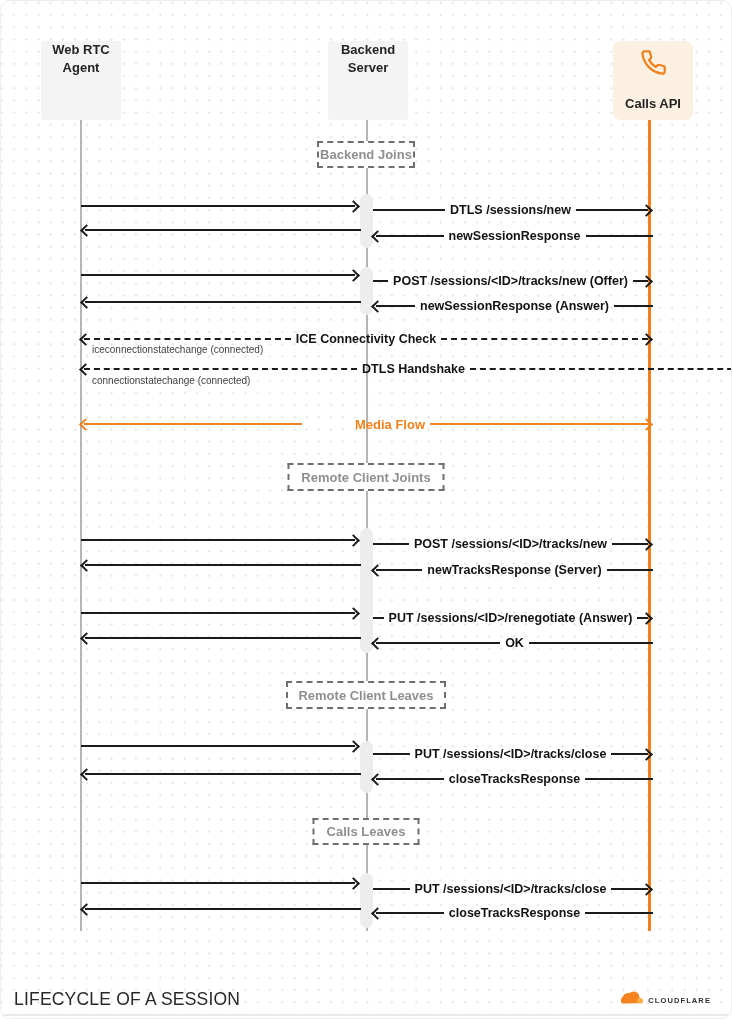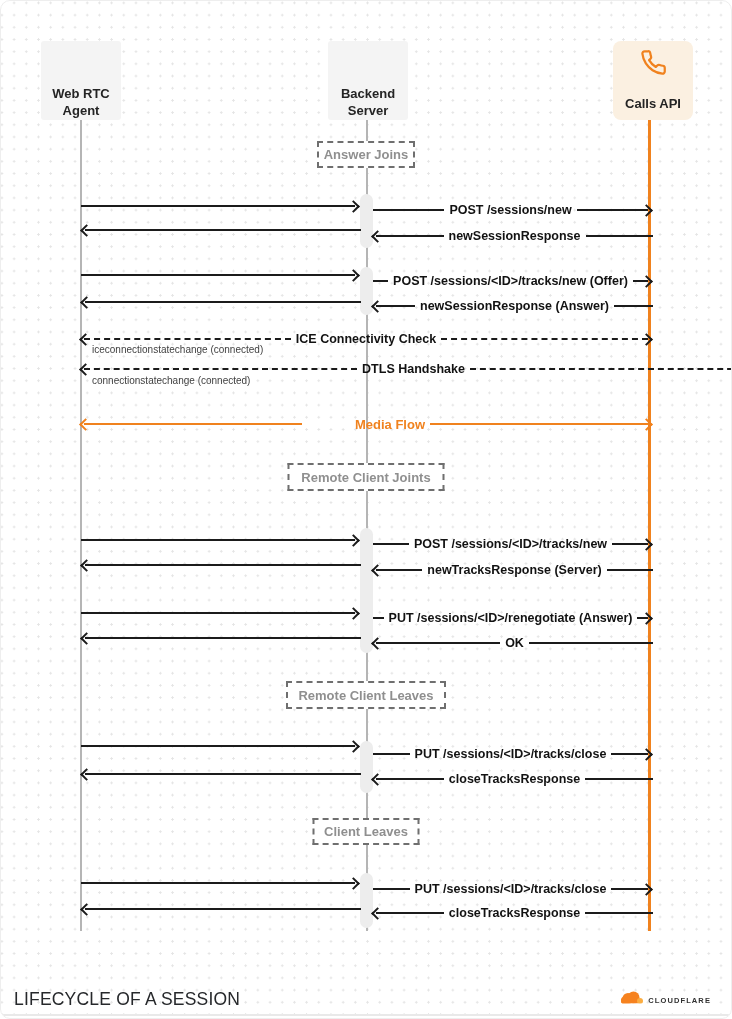--- a/index.html
+++ b/index.html
@@ -6,21 +6,21 @@
   .canvas{
     position:relative;width:732px;height:1019px;
     font-family:"Liberation Sans",sans-serif;
     background:#fff;
     background-image:radial-gradient(circle,#e5e5e5 1.2px,transparent 1.3px);
     background-size:12.2px 12.2px;background-position:7px 8px;
     border:1px solid #eee;border-radius:10px;overflow:hidden;box-sizing:border-box;
   }
   
   .actor{position:absolute;top:40px;width:80px;height:79px;background:#f4f4f4;
-    border-radius:3px;display:flex;flex-direction:column;align-items:center;justify-content:flex-end;
+    border-radius:3px;display:flex;flex-direction:column;align-items:center;justify-content:flex-start;
     font-weight:700;font-size:13px;line-height:1.35;color:#242424;text-align:center;z-index:5;}
   .actor.calls{background:#fbf0e1;border-radius:8px;justify-content:center;gap:14px;}
   
   .life{position:absolute;top:119px;height:811px;z-index:1;}
   .life.gray{width:2px;background:#b5b5b5;}
   .life.orange{width:3px;background:#f0821e;}
   
   .bar{position:absolute;left:359px;width:13px;background:#ededed;border-radius:7px;z-index:2;}
   
   .tag{position:absolute;left:365px;transform:translateX(-50%);background:#fff;
@@ -68,39 +68,39 @@
   <div class="actor calls" style="left:612px">
     <span>
       <svg width="27" height="27" viewBox="0 0 24 24" fill="none" stroke="#f0821e" stroke-width="2" stroke-linecap="round" stroke-linejoin="round">
           <path d="M22 16.92v3a2 2 0 0 1-2.18 2 19.79 19.79 0 0 1-8.63-3.07 19.5 19.5 0 0 1-6-6 19.79 19.79 0 0 1-3.07-8.67A2 2 0 0 1 4.11 2h3a2 2 0 0 1 2 1.72 12.84 12.84 0 0 0 .7 2.81 2 2 0 0 1-.45 2.11L8.09 9.91a16 16 0 0 0 6 6l1.27-1.27a2 2 0 0 1 2.11-.45 12.84 12.84 0 0 0 2.81.7A2 2 0 0 1 22 16.92z"></path>
         </svg>
     </span>
     <span>Calls API</span>
   </div>
 
   <div class="tag" style="top:140px;width:98px;height:27px">
-      <span>Answer Joins</span>
+      <span>Backend Joins</span>
     </div>
   <div class="tag" style="top:462px;width:157px;height:28px">
       <span>Remote Client Joints</span>
     </div>
   <div class="tag" style="top:680px;width:160px;height:28px">
       <span>Remote Client Leaves</span>
     </div>
   <div class="tag" style="top:817px;width:107px;height:27px">
-      <span>Client Leaves</span>
+      <span>Calls Leaves</span>
     </div>
 
   <div class="msg" style="left:80px;top:193px;width:277px">
       <span class="ln"></span>
       <span class="ch r"></span>
     </div>
   <div class="msg" style="left:372px;top:197px;width:278px">
       <span class="ln"></span>
-      <span class="ml">POST /sessions/new</span>
+      <span class="ml">DTLS /sessions/new</span>
       <span class="ln"></span>
       <span class="ch r"></span>
     </div>
   <div class="msg" style="left:81px;top:217px;width:279px">
       <span class="ch l"></span>
       <span class="ln"></span>
     </div>
   <div class="msg" style="left:372px;top:223px;width:280px">
       <span class="ch l"></span>
       <span class="ln"></span>

